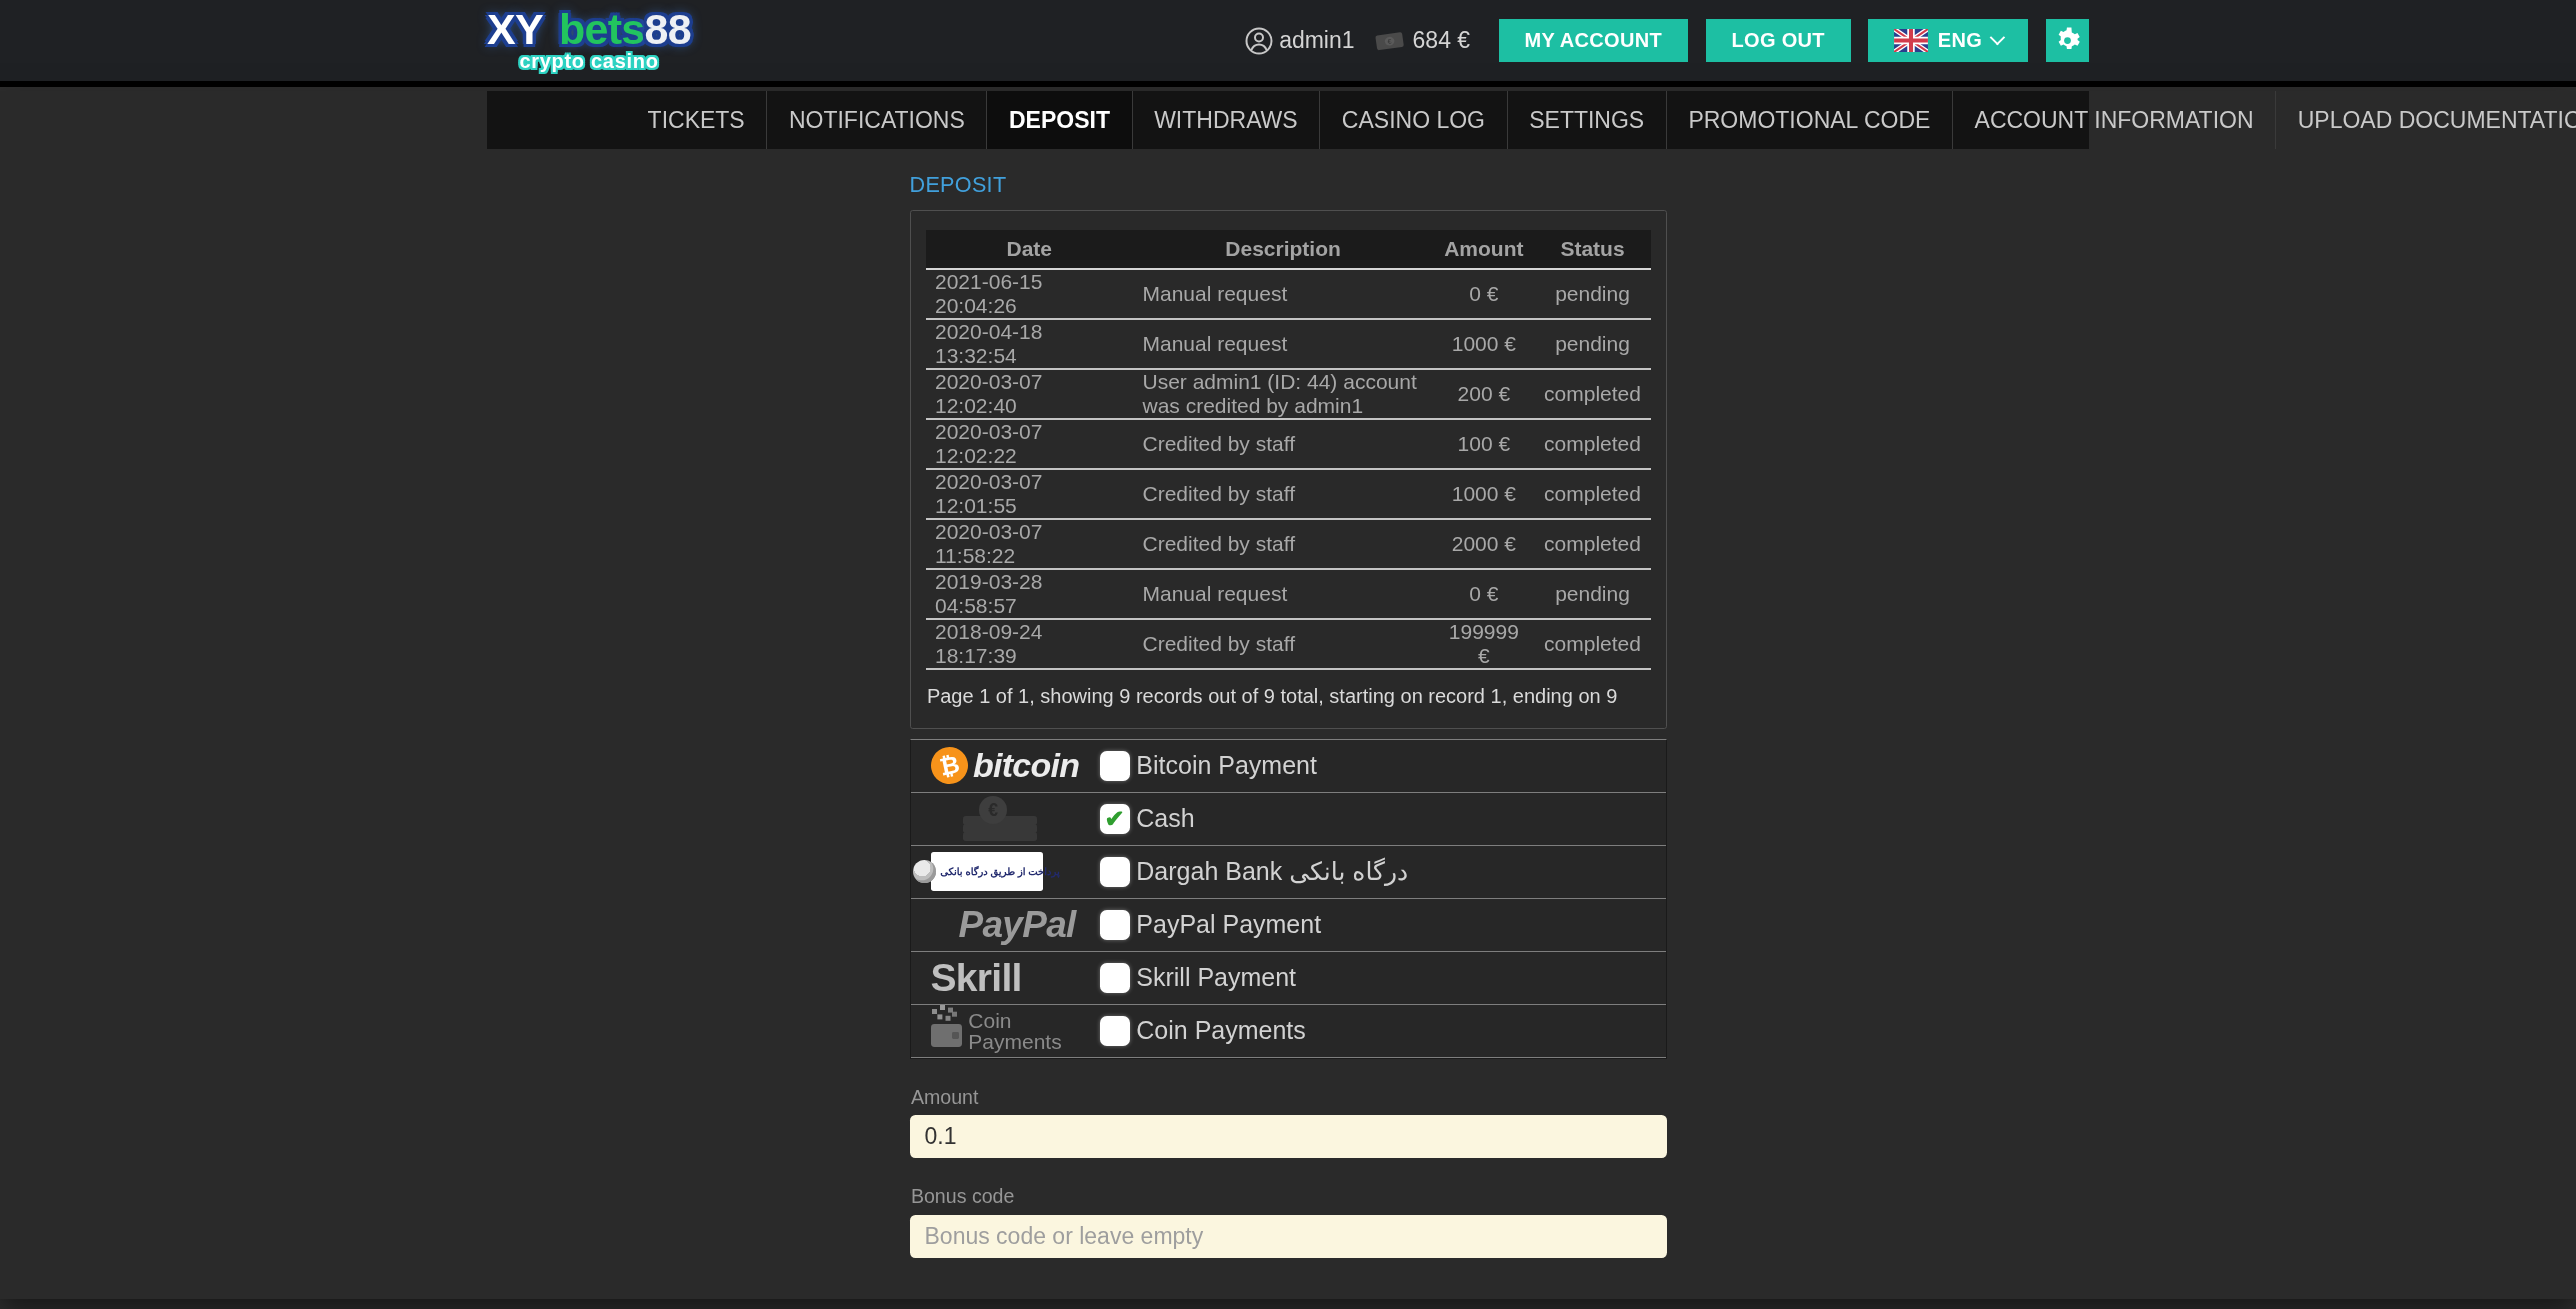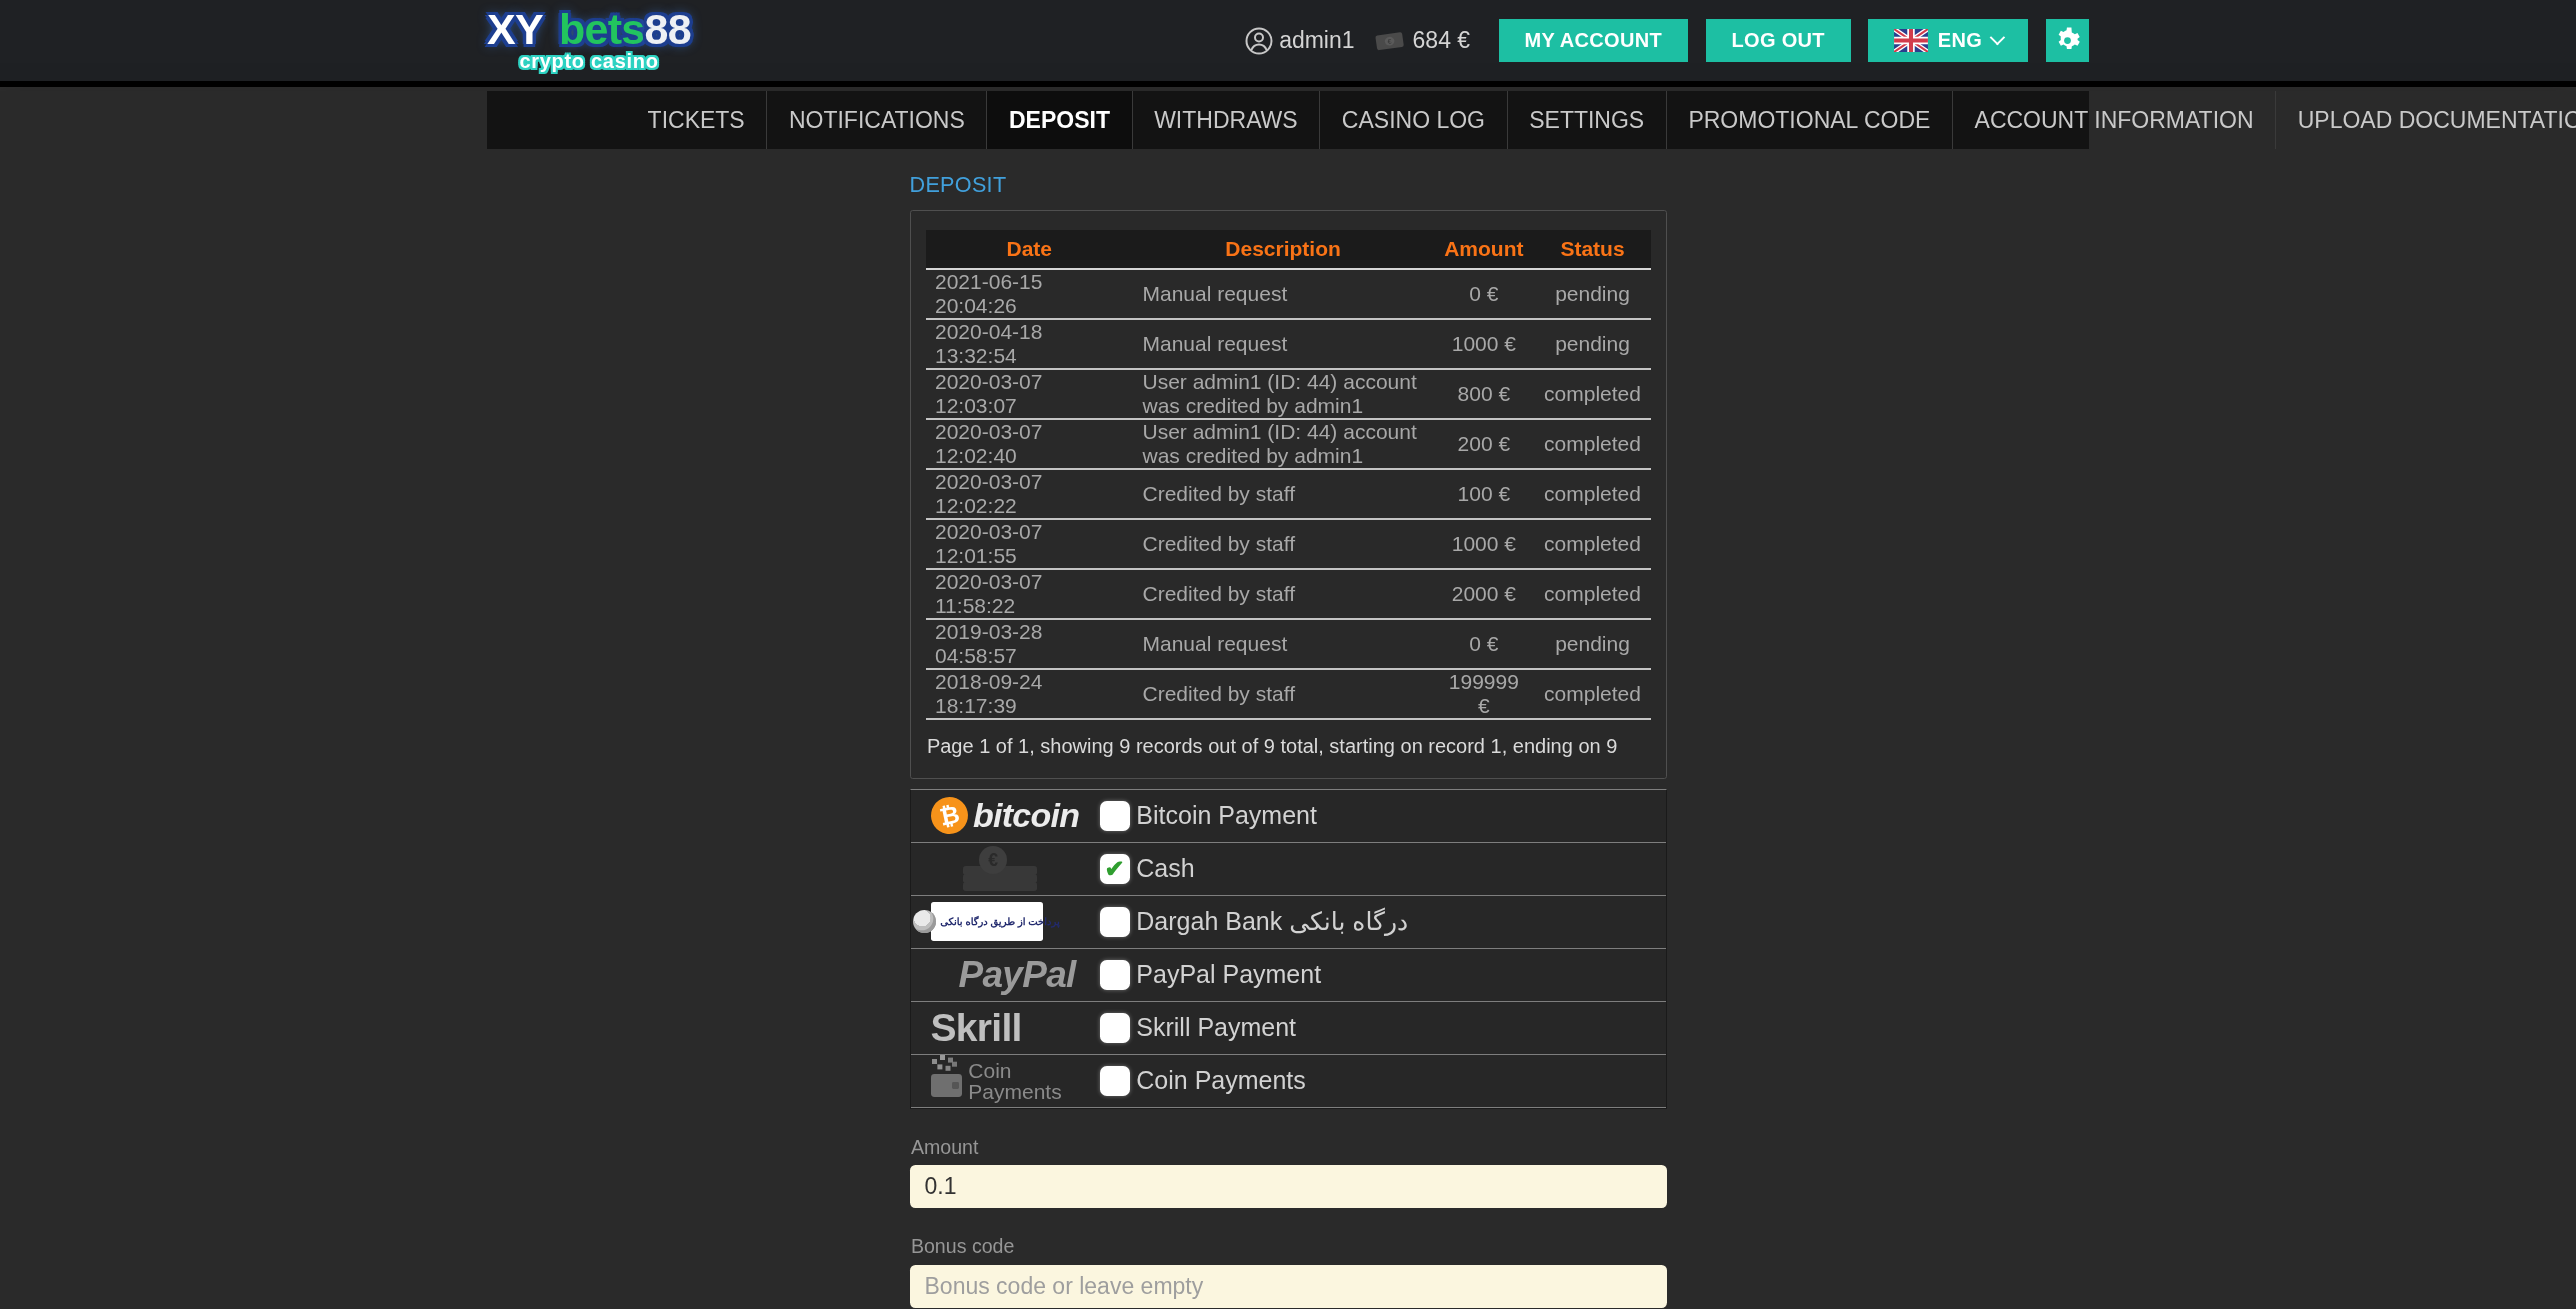--- a/index.html
+++ b/index.html
@@ -66,21 +66,21 @@
   .main-wrap { background:#2a2a2a; padding-bottom: 41px; box-shadow: 0 12px 27px rgba(0,0,0,.5); }
   .content { width: 757px; margin: 0 auto; }
   .deposit-title { color:#41a0dc; font-size: 21.6px; margin: 23px 0 12px 0; letter-spacing:0.3px; }
 
   .panel {
     background: #292929; border: 1.4px solid #4f4f4f; border-radius: 2.7px;
     padding: 19px 15px 20px 15px;
   }
   table.history { width: 100%; border-collapse: collapse; font-size: 21px; }
   table.history th {
-    background:#1b1b1b; color:#f97316; font-weight:bold; height: 39px;
+    background:#1b1b1b; color:#a3a3a3; font-weight:bold; height: 39px;
     border-bottom: 2.7px solid #d6d6d6; text-align:center; padding: 0 9.5px;
   }
   table.history td {
     color:#a8a8a8; height: 39px; border-bottom: 2px solid #c4c4c4; padding: 0 9.5px;
   }
   td.c-date { width: 29%; text-align:left; padding-left: 13.5px; }
   td.c-desc { width: 42%; text-align:left; }
   td.c-amount { width: 14%; text-align:center; }
   td.c-status { width: 15%; text-align:center; }
   .pagination { color:#dadada; font-size: 20px; margin-top: 15px; padding-left: 1.4px; }
@@ -228,26 +228,20 @@
               <td class="c-amount">0 €</td>
               <td class="c-status">pending</td>
             </tr>
             <tr>
               <td class="c-date">2020-04-18 13:32:54</td>
               <td class="c-desc">Manual request</td>
               <td class="c-amount">1000 €</td>
               <td class="c-status">pending</td>
             </tr>
             <tr>
-              <td class="c-date">2020-03-07 12:03:07</td>
-              <td class="c-desc">User admin1 (ID: 44) account was credited by admin1</td>
-              <td class="c-amount">800 €</td>
-              <td class="c-status">completed</td>
-            </tr>
-            <tr>
               <td class="c-date">2020-03-07 12:02:40</td>
               <td class="c-desc">User admin1 (ID: 44) account was credited by admin1</td>
               <td class="c-amount">200 €</td>
               <td class="c-status">completed</td>
             </tr>
             <tr>
               <td class="c-date">2020-03-07 12:02:22</td>
               <td class="c-desc">Credited by staff</td>
               <td class="c-amount">100 €</td>
               <td class="c-status">completed</td>

